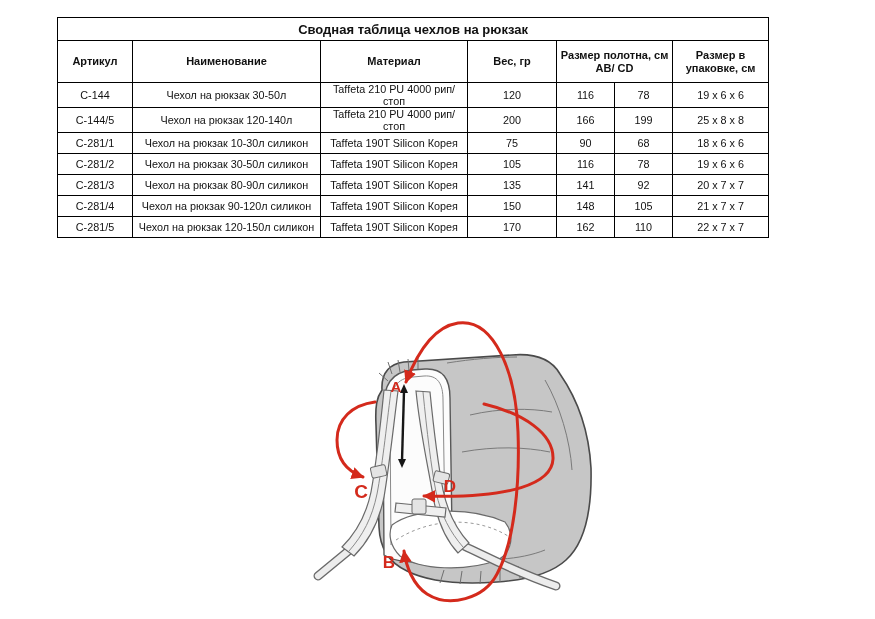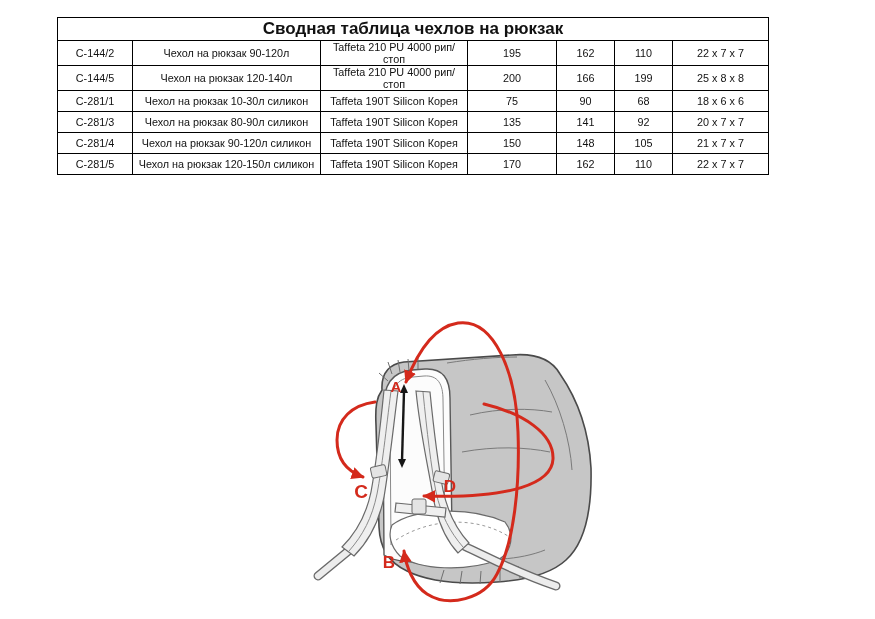--- a/index.html
+++ b/index.html
@@ -10,21 +10,21 @@
   .screen { position:relative; width:875px; height:619px; background:#ffffff; overflow:hidden; }
 
   table.spec {
     position:absolute; left:57px; top:17px; width:711px;
     border-collapse:collapse; table-layout:fixed; color:#111111;
   }
   table.spec th, table.spec td {
     border:1px solid #000000; text-align:center; vertical-align:middle;
     padding:0 2px; overflow:hidden;
   }
-  th.tbl-title { height:22px; font-size:17px; font-weight:bold; }
+  th.tbl-title { height:22px; font-size:13px; font-weight:bold; }
   tr.head th { height:41px; font-size:11px; font-weight:bold; line-height:13px; }
   tbody td { height:20px; font-size:10.8px; font-weight:normal; }
 
   svg.diagram { position:absolute; left:305px; top:312px; }
 
   .cover    { fill:var(--cover-gray); stroke:var(--cover-outline); stroke-width:1.6; }
   .crease   { fill:none; stroke:#7a7a7a; stroke-width:1; }
   .tick     { stroke:#6f6f6f; stroke-width:1; }
   .panel    { fill:#fcfcfc; stroke:#585858; stroke-width:1.4; }
   .innerline{ fill:none; stroke:#8a8a8a; stroke-width:1; }
@@ -52,48 +52,71 @@
         <col style="width:147px">
       <col style="width:89px">
         <col style="width:58px">
         <col style="width:58px">
         <col style="width:96px">
     </colgroup>
     <thead>
       <tr>
         <th class="tbl-title" colspan="7">Сводная таблица чехлов на рюкзак</th>
       </tr>
+      <tr class="head">
+        <th>Артикул</th>
+        <th>Наименование</th>
+        <th>Материал</th>
+        <th>Вес, гр</th>
+        <th colspan="2">
+          <div>Размер полотна, см</div>
+          <div>АВ/ CD</div>
+        </th>
+        <th>
+          <div>Размер в</div>
+          <div>упаковке, см</div>
+        </th>
+      </tr>
     </thead>
     <tbody>
         <tr>
-          <td>С-144/2</td>
-          <td>Чехол на рюкзак 90-120л</td>
+          <td>С-144</td>
+          <td>Чехол на рюкзак 30-50л</td>
           <td>Taffeta 210 PU 4000 рип/стоп</td>
-          <td>195</td>
-          <td>162</td>
-          <td>110</td>
-          <td>22 х 7 х 7</td>
+          <td>120</td>
+          <td>116</td>
+          <td>78</td>
+          <td>19 х 6 х 6</td>
         </tr>
         <tr>
           <td>С-144/5</td>
           <td>Чехол на рюкзак 120-140л</td>
           <td>Taffeta 210 PU 4000 рип/стоп</td>
           <td>200</td>
           <td>166</td>
           <td>199</td>
           <td>25 х 8 х 8</td>
         </tr>
         <tr>
           <td>С-281/1</td>
           <td>Чехол на рюкзак 10-30л силикон</td>
           <td>Taffeta 190T Silicon Корея</td>
           <td>75</td>
           <td>90</td>
           <td>68</td>
           <td>18 х 6 х 6</td>
+        </tr>
+        <tr>
+          <td>С-281/2</td>
+          <td>Чехол на рюкзак 30-50л силикон</td>
+          <td>Taffeta 190T Silicon Корея</td>
+          <td>105</td>
+          <td>116</td>
+          <td>78</td>
+          <td>19 х 6 х 6</td>
         </tr>
         <tr>
           <td>С-281/3</td>
           <td>Чехол на рюкзак 80-90л силикон</td>
           <td>Taffeta 190T Silicon Корея</td>
           <td>135</td>
           <td>141</td>
           <td>92</td>
           <td>20 х 7 х 7</td>
         </tr>

